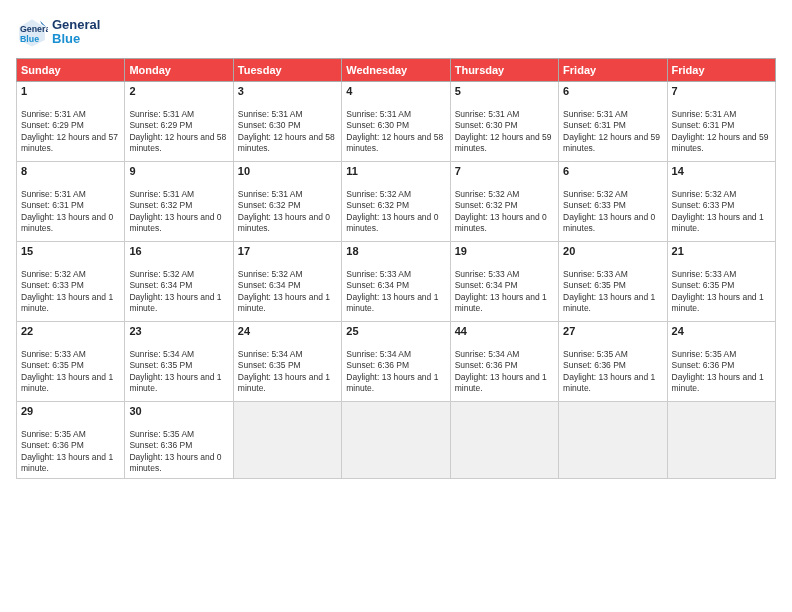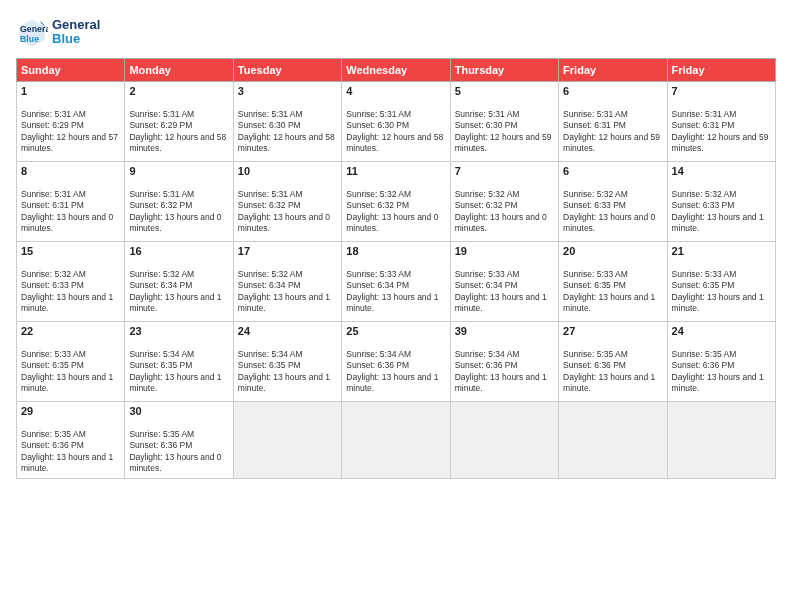--- a/index.html
+++ b/index.html
@@ -223,21 +223,21 @@
       </td>
           <td>
         <span class="day-num">24</span>
         <div class="day-info">Sunrise: 5:34 AM<br>Sunset: 6:35 PM<br>Daylight: 13 hours and 1 minute.</div>
       </td>
           <td>
         <span class="day-num">25</span>
         <div class="day-info">Sunrise: 5:34 AM<br>Sunset: 6:36 PM<br>Daylight: 13 hours and 1 minute.</div>
       </td>
           <td>
-        <span class="day-num">39</span>
+        <span class="day-num">44</span>
         <div class="day-info">Sunrise: 5:34 AM<br>Sunset: 6:36 PM<br>Daylight: 13 hours and 1 minute.</div>
       </td>
           <td>
         <span class="day-num">27</span>
         <div class="day-info">Sunrise: 5:35 AM<br>Sunset: 6:36 PM<br>Daylight: 13 hours and 1 minute.</div>
       </td>
           <td>
         <span class="day-num">24</span>
         <div class="day-info">Sunrise: 5:35 AM<br>Sunset: 6:36 PM<br>Daylight: 13 hours and 1 minute.</div>
       </td>

